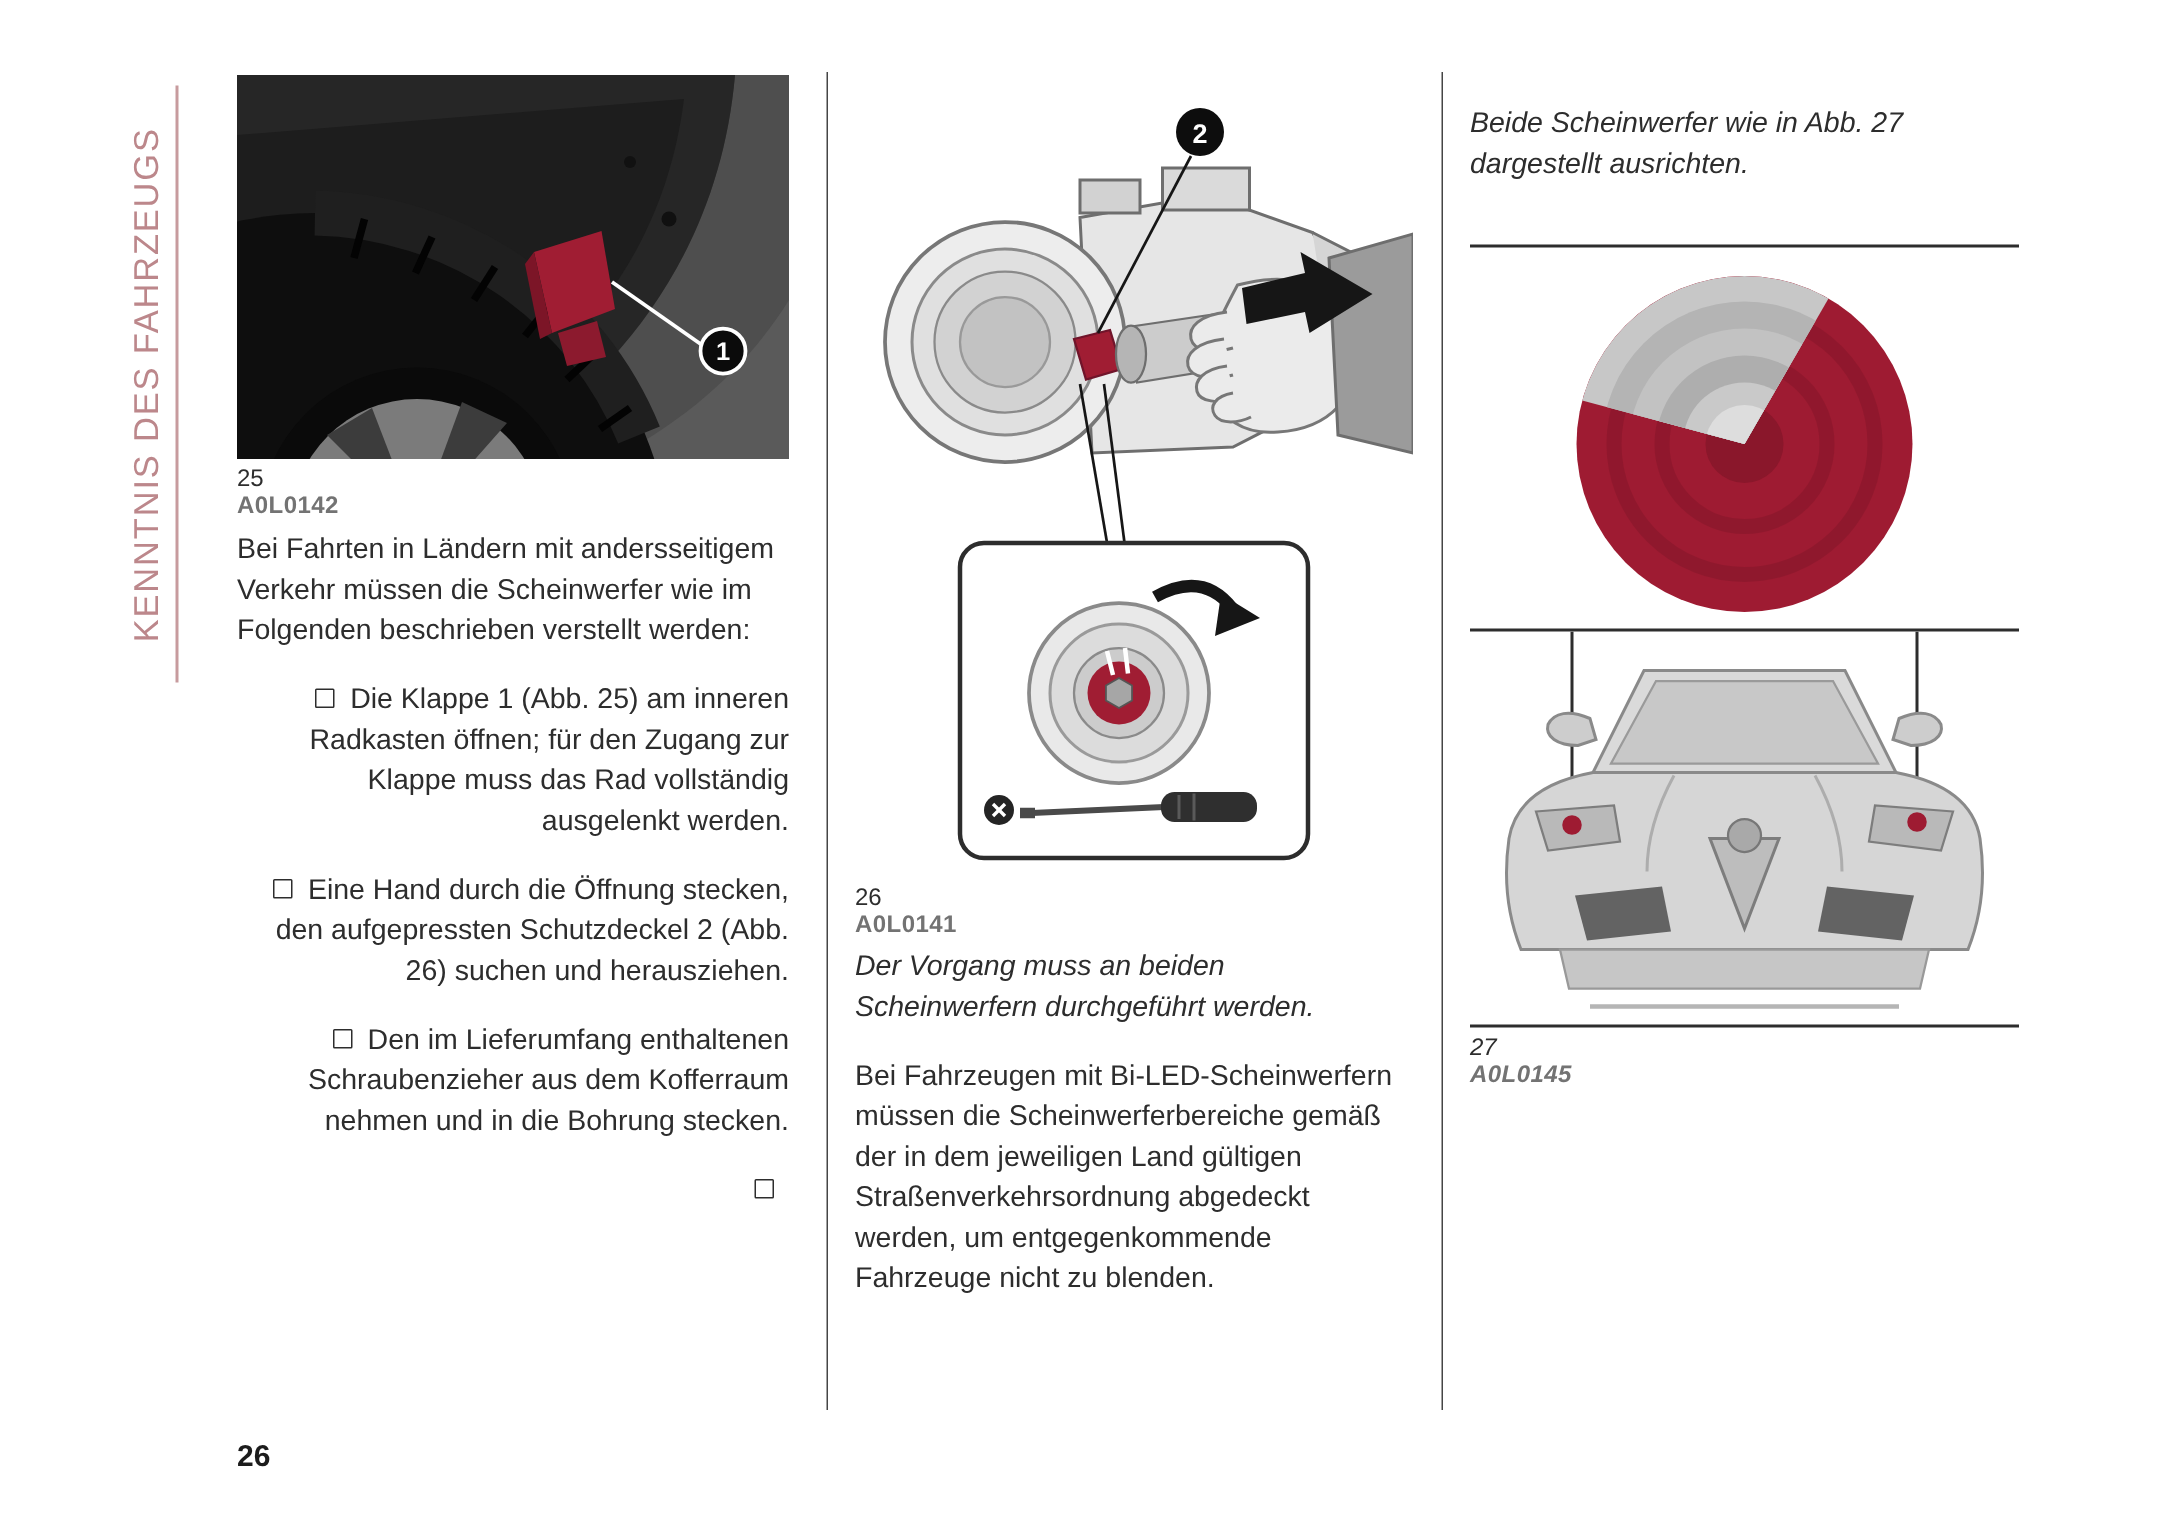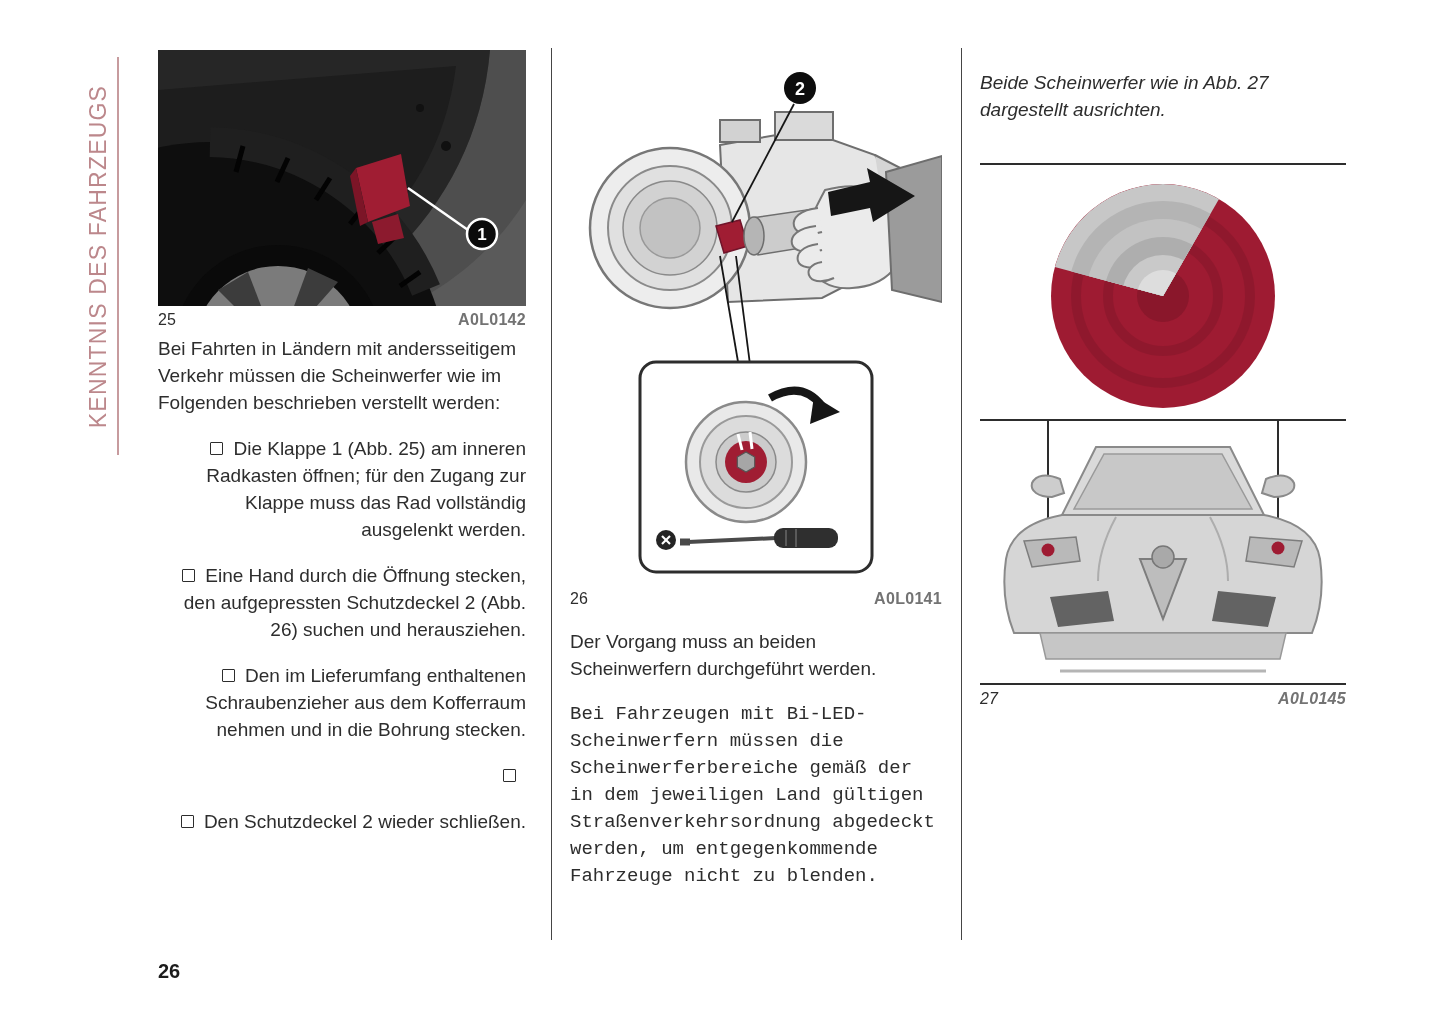--- a/index.html
+++ b/index.html
@@ -24,28 +24,28 @@
     transform: rotate(-90deg);
     text-align: center; white-space: nowrap;
     font-size: 23px; letter-spacing: 1.2px; color: #bc878b;
   }
 
   .column { position: absolute; top: 50px; }
   #column-1 { left: 158px; width: 368px; }
   #column-2 { left: 570px; width: 372px; }
   #column-3 { left: 980px; width: 366px; font-style: italic; }
 
-  .figure-caption { display: flex; justify-content: space-between; align-items: baseline; margin-top: 5px; }
+  .figure-caption { display: flex; justify-content: space-between; align-items: baseline; margin-top: 5px; flex-direction: column; }
   .fig-number { font-size: 16px; color: #2d2d2d; }
   .fig-code   { font-size: 16px; font-weight: bold; color: #737373; letter-spacing: .3px; }
 
   .body-text { font-size: 19px; line-height: 27px; color: #2d2d2d; }
   .intro  { margin-top: 6px; }
-  .para   { margin-top: 20px; }
-  .para2  { margin-top: 12px; font-family: Liberation Mono, monospace; }
+  .para   { margin-top: 5px; font-style: italic; }
+  .para2  { margin-top: 12px; }
   .bullet-item { margin-top: 8px; text-align: right; }
   .bullet-square {
     display: inline-block; width: 11px; height: 11px;
     border: 1.7px solid #2d2d2d; border-radius: 1px;
     margin-right: 10px;
   }
   .hrule { height: 2px; background: #2d2d2d; }
   .hrule-top { margin-top: 40px; }
   .fig27-circle { display: block; margin-top: 8px; }
   .fig27-car { display: block; }
@@ -116,21 +116,20 @@
       <span class="fig-number">25</span>
       <span class="fig-code">A0L0142</span>
     </div>
 
     <p class="body-text intro">Bei Fahrten in Ländern mit andersseitigem Verkehr müssen die Scheinwerfer wie im Folgenden beschrieben verstellt werden:</p>
 
     <p class="body-text bullet-item"><span class="bullet-square"></span><span>Die Klappe 1 (Abb. 25) am inneren Radkasten öffnen; für den Zugang zur Klappe muss das Rad vollständig ausgelenkt werden.</span></p>
     <p class="body-text bullet-item"><span class="bullet-square"></span><span>Eine Hand durch die Öffnung stecken, den aufgepressten Schutzdeckel 2 (Abb. 26) suchen und herausziehen.</span></p>
     <p class="body-text bullet-item"><span class="bullet-square"></span><span>Den im Lieferumfang enthaltenen Schraubenzieher aus dem Kofferraum nehmen und in die Bohrung stecken.</span></p>
     <p class="body-text bullet-item"><span class="bullet-square"></span></p>
-    <p class="body-text bullet-item"><span class="bullet-square"></span><span>Den Schutzdeckel 2 wieder schließen.</span></p>
   </div>
 
   <div class="column" id="column-2">
 
     <svg width="372" height="535" viewBox="0 0 372 535">
       <g stroke="#6e6e6e" stroke-width="2" fill="#e6e6e6">
         <path d="M150,95 L235,80 L305,105 L332,150 L322,212 L252,248 L158,252 Z"></path>
         <rect x="205" y="62" width="58" height="28" fill="#dadada"></rect>
         <rect x="150" y="70" width="40" height="22" fill="#d2d2d2"></rect>
         <path d="M305,105 L350,128 L344,190 L322,212" fill="#d5d5d5"></path>

